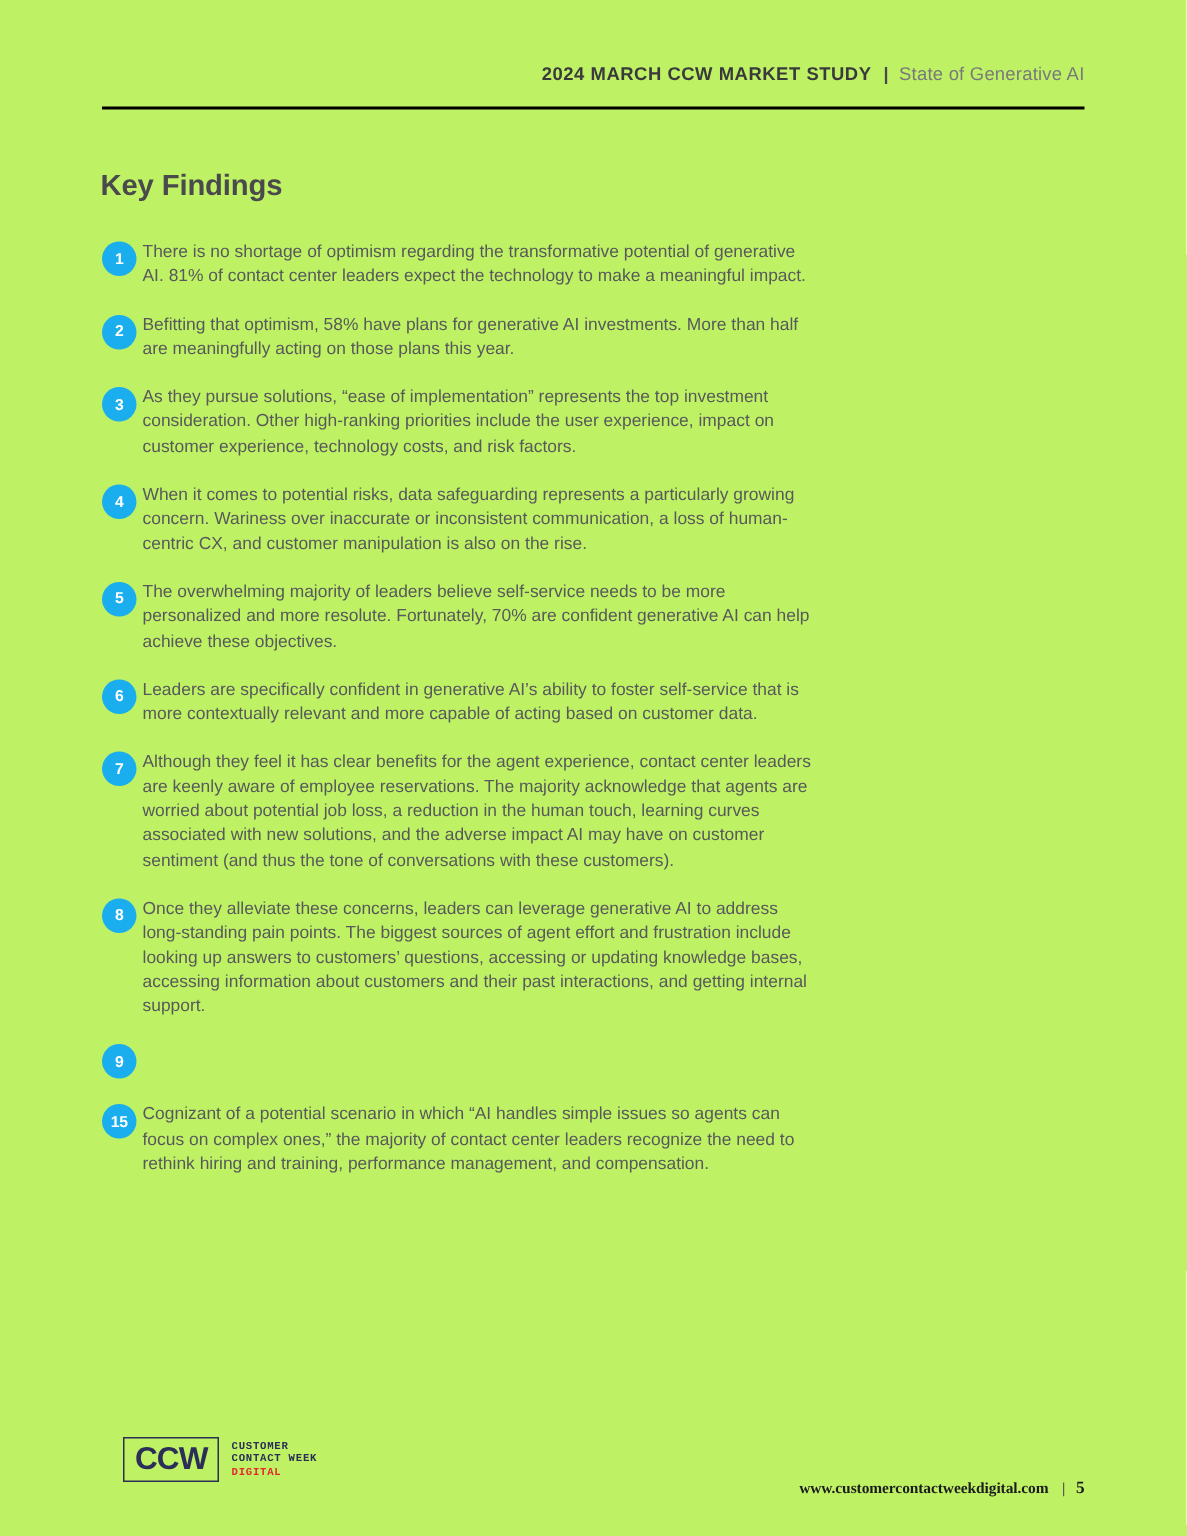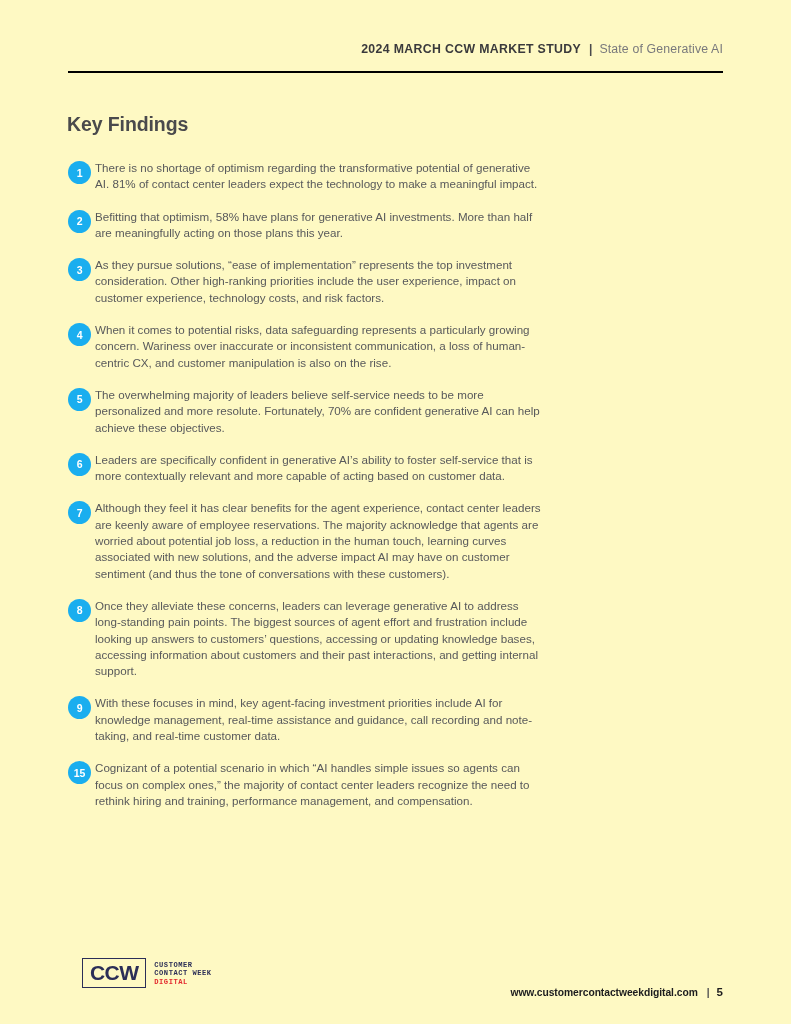--- a/index.html
+++ b/index.html
@@ -8,21 +8,21 @@
     background: #ffffff;
   }
   body {
     font-family: "Liberation Sans", sans-serif;
     -webkit-font-smoothing: antialiased;
   }
   .page {
     position: relative;
     width: 791px;
     height: 1024px;
-    background: #fef9c3;
+    background: #bef264;
     overflow: hidden;
     box-sizing: border-box;
   }
 
   
   .header {
     position: absolute;
     top: 42px;
     left: 68px;
     width: 655px;
@@ -151,20 +151,21 @@
   .logo-words .digital {
     color: #e3292e;
   }
   .footer-right {
     position: absolute;
     right: 0;
     bottom: 4px;
     display: flex;
     align-items: center;
     white-space: nowrap;
+    font-family: Liberation Serif, serif;
   }
   .footer-url {
     font-size: 10.3px;
     font-weight: bold;
     color: #1c1c1e;
     letter-spacing: -0.05px;
   }
   .footer-sep {
     font-size: 10px;
     font-weight: bold;
@@ -228,21 +229,20 @@
       <div class="finding-text">Although they feel it has clear benefits for the agent experience, contact center leaders are keenly aware of employee reservations. The majority acknowledge that agents are worried about potential job loss, a reduction in the human touch, learning curves associated with new solutions, and the adverse impact AI may have on customer sentiment (and thus the tone of conversations with these customers).</div>
     </div>
 
     <div class="finding">
       <div class="badge">8</div>
       <div class="finding-text">Once they alleviate these concerns, leaders can leverage generative AI to address long-standing pain points. The biggest sources of agent effort and frustration include looking up answers to customers’ questions, accessing or updating knowledge bases, accessing information about customers and their past interactions, and getting internal support.</div>
     </div>
 
     <div class="finding">
       <div class="badge">9</div>
-      <div class="finding-text">With these focuses in mind, key agent-facing investment priorities include AI for knowledge management, real-time assistance and guidance, call recording and note-taking, and real-time customer data.</div>
     </div>
 
     <div class="finding">
       <div class="badge">15</div>
       <div class="finding-text">Cognizant of a potential scenario in which “AI handles simple issues so agents can focus on complex ones,” the majority of contact center leaders recognize the need to rethink hiring and training, performance management, and compensation.</div>
     </div>
 
   </div>
 
   <div class="footer">

